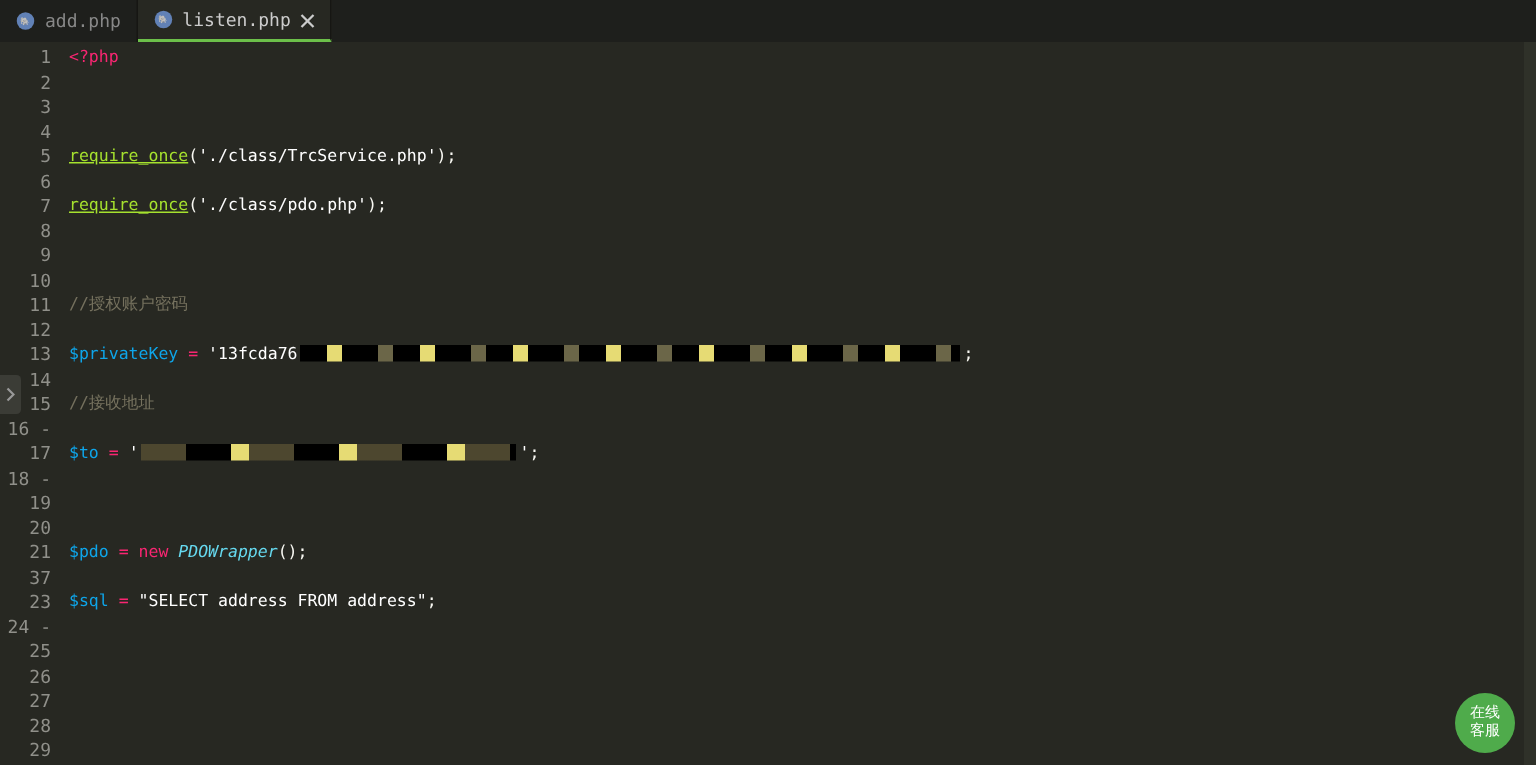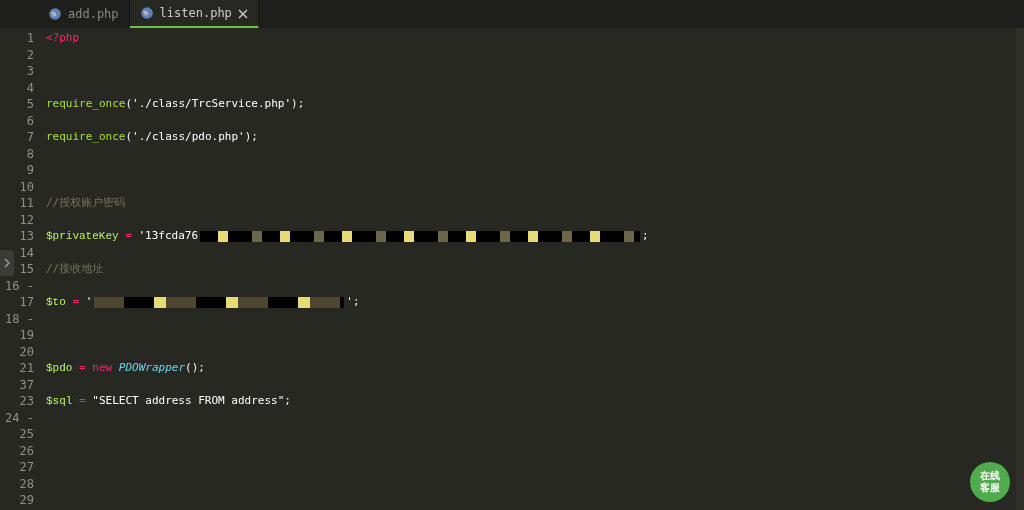--- a/index.html
+++ b/index.html
@@ -11,21 +11,20 @@
   width: 1024px;
   height: 510px;
   overflow: hidden;
   position: relative;
 }
 .tabs {
   height: 28px;
   background: #1e1f1c;
   display: flex;
   align-items: stretch;
-  padding-left: 38px;
 }
 .tab {
   display: flex;
   align-items: center;
   padding: 0 10px;
   gap: 6px;
   color: #888;
   font-size: 12px;
   cursor: pointer;
   border-right: 1px solid #161613;
@@ -68,24 +67,24 @@
   position: relative;
 }
 .mini {
   width: 8px;
   background: #2f3129;
 }
 
 .k { color: #f92672; }      
 .s { color: #ffffff; }      
 .c { color: #75715e; }      
-.v { color: #bef264; font-family: Liberation Mono, monospace; }      
+.v { color: #0ea5e9; }      
 .o { color: #f92672; }      
 .t { color: #66d9ef; font-style: italic; } 
-.f { color: #a6e22e; }      
+.f { color: #a6e22e; text-decoration: underline; }      
 .p { color: #f8f8f2; }      
 .i { color: #fd971f; }      
 
 .censor {
   display: inline-block;
   height: 11px;
   width: 440px;
   vertical-align: middle;
   background: repeating-linear-gradient(90deg,#000 0 18px,#e6db74 18px 28px,#000 28px 52px,#6b6648 52px 62px);
   margin: 0 2px;
@@ -118,21 +117,20 @@
   height: 40px;
   border-radius: 50%;
   background: #4fab4b;
   color: #fff;
   font-size: 10px;
   display: flex;
   align-items: center;
   justify-content: center;
   text-align: center;
   line-height: 1.2;
-  font-weight: bold;
 }
 </style>
 </head>
 <body>
 
 <div class="tabs">
   <div class="tab">
     <span class="tab-icon">
       <svg viewBox="0 0 24 24" width="14" height="14">
           <circle cx="12" cy="12" r="10" fill="#6181b6"></circle>

